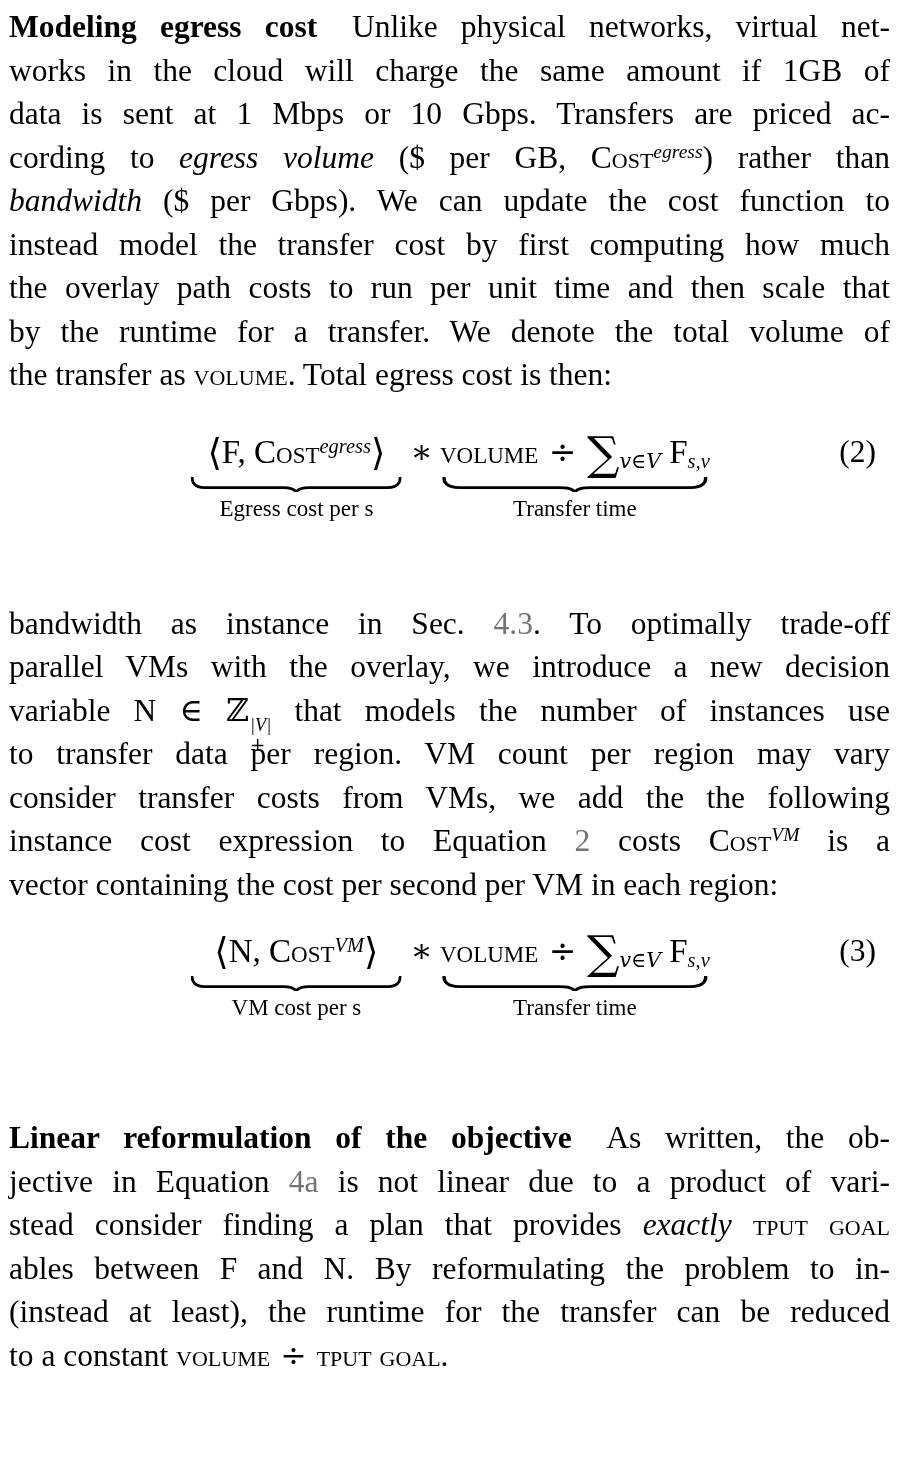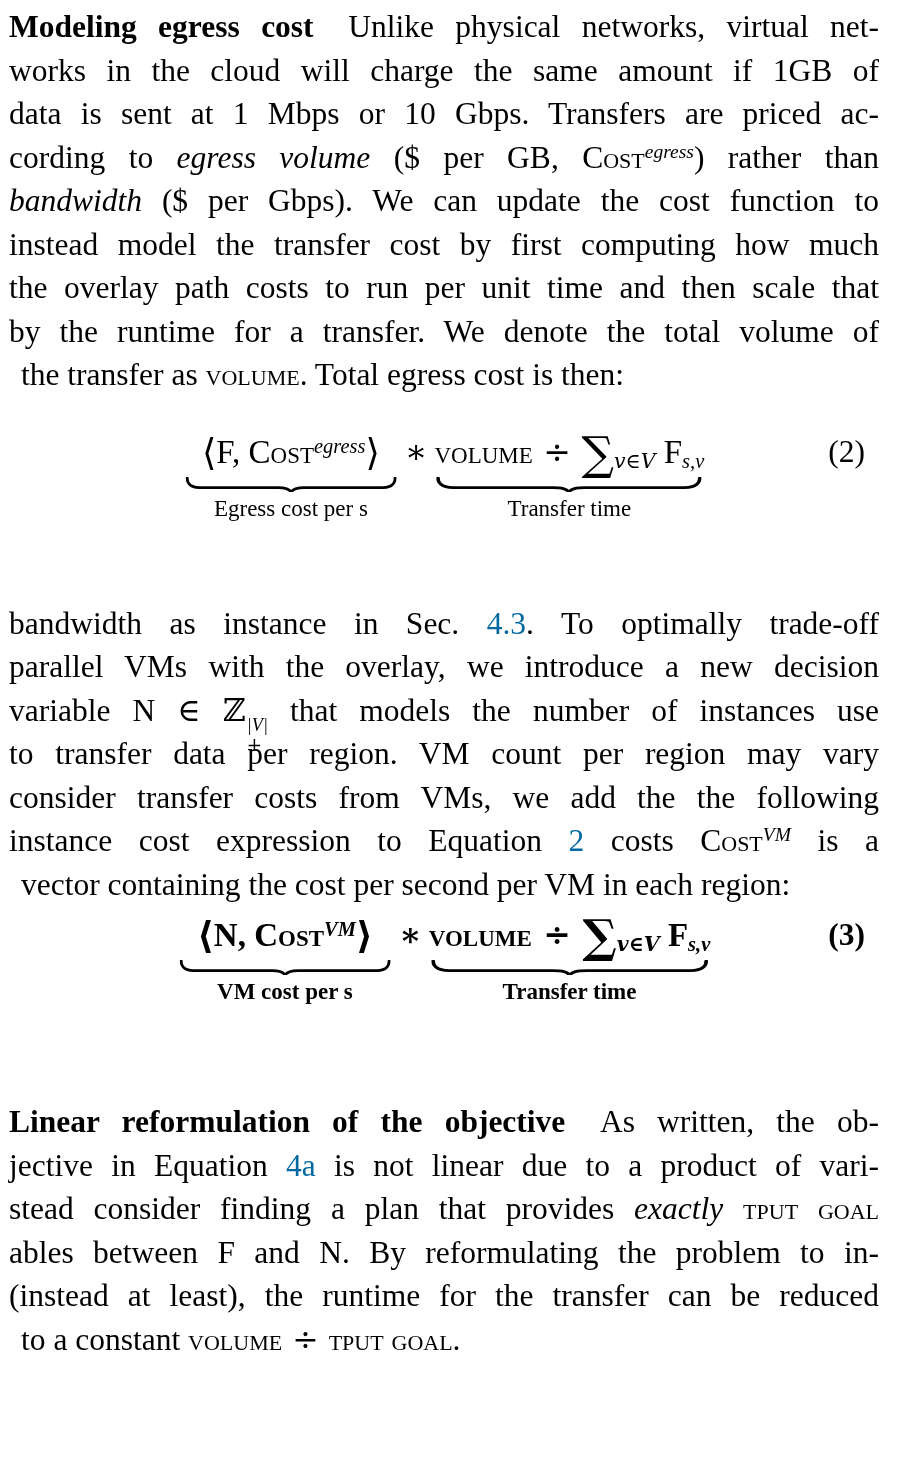--- a/index.html
+++ b/index.html
@@ -2,54 +2,54 @@
 <html><head>
 <meta charset="utf-8">
 <style>
   * { margin:0; padding:0; box-sizing:border-box; }
   html,body { background:#ffffff; }
   body {
     width:904px; height:1464px; overflow:hidden;
     color:#000;
     font-family:"Liberation Serif", serif;
   }
-  .page { width:904px; height:1464px; padding:5px 25px 0 9px; }
+  .page { width:904px; height:1464px; padding:5px 14px 0 9px; }
 
   
   .para { font-size:31.5px; }
   .line {
     height:43.5px; line-height:43.5px;
     text-align:justify; text-align-last:justify;
     white-space:normal; overflow:visible;
   }
-  .line.last { text-align-last:left;margin-left:12px; }
+  .line.last { text-align-last:left; }
 
   
   .b  { font-weight:bold; }
   .i  { font-style:italic; }
   .sc { font-variant:small-caps; }
-  .g  { color:#0369a1; }
+  .g  { color:#737373; }
   .m  { font-family:"DejaVu Serif","DejaVu Sans",serif; }
   .hgap { display:inline-block; width:1.1em; }
   .sup { font-size:0.62em; vertical-align:0.5em;  line-height:0; }
   .sub { font-size:0.62em; vertical-align:-0.22em; line-height:0; }
   .ang { font-family:"DejaVu Serif","DejaVu Sans",serif; font-size:1.12em; vertical-align:-0.05em; line-height:0; }
   .sum { font-family:"DejaVu Serif","DejaVu Sans",serif; font-size:1.38em; vertical-align:-0.13em; line-height:0; }
 
   .stack {
     display:inline-flex; flex-direction:column; align-items:flex-start;
     font-size:0.58em; line-height:1.05; vertical-align:-0.55em; margin-left:1px;
   }
   .stack-top { font-style:italic; }
   .stack-bot { font-family:"DejaVu Serif","DejaVu Sans",serif; }
 
   
   .equation { position:relative; display:flex; justify-content:center; align-items:flex-start; }
   .eq2 { margin-top:33px;  margin-bottom:79px; }
-  .eq3 { margin-top:7px;  margin-bottom:94px;font-weight:bold; }
+  .eq3 { margin-top:23px;  margin-bottom:94px; }
   .eq-math { display:flex; align-items:flex-start; }
   .ub-group { display:flex; flex-direction:column; align-items:center; }
   .eq-row  { font-size:33px; line-height:44px; white-space:nowrap; }
   .eq-op   { font-size:33px; line-height:44px; padding:0 7px;
              font-family:"DejaVu Serif","DejaVu Sans",serif; }
   .brace   { display:block; width:100%; height:15px; margin-top:3px; }
   .eq-label{ font-size:23px; line-height:29px; margin-top:2px; white-space:nowrap; }
   .eq-number { position:absolute; right:14px; top:0; font-size:31.5px; line-height:44px; }
 </style>
 </head>

